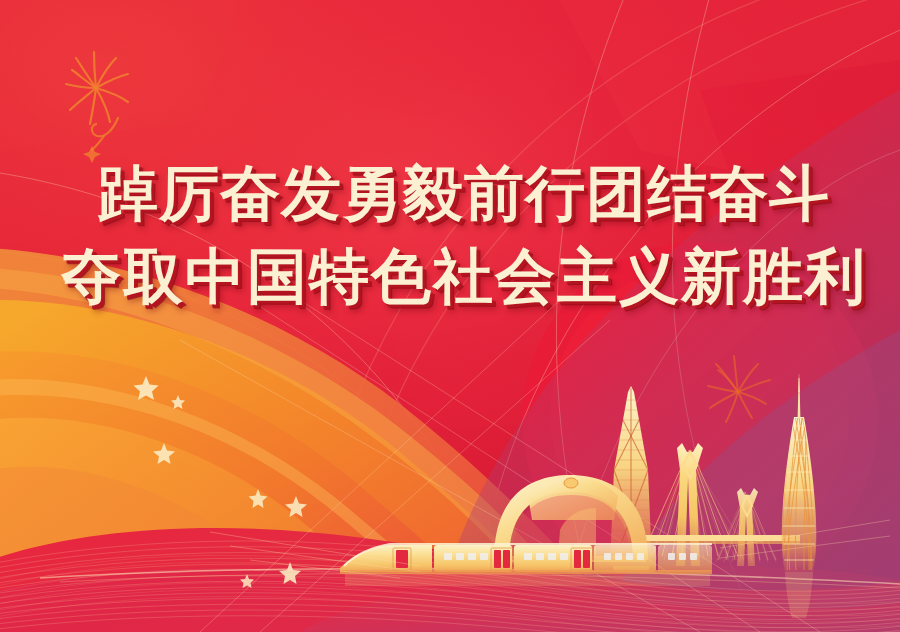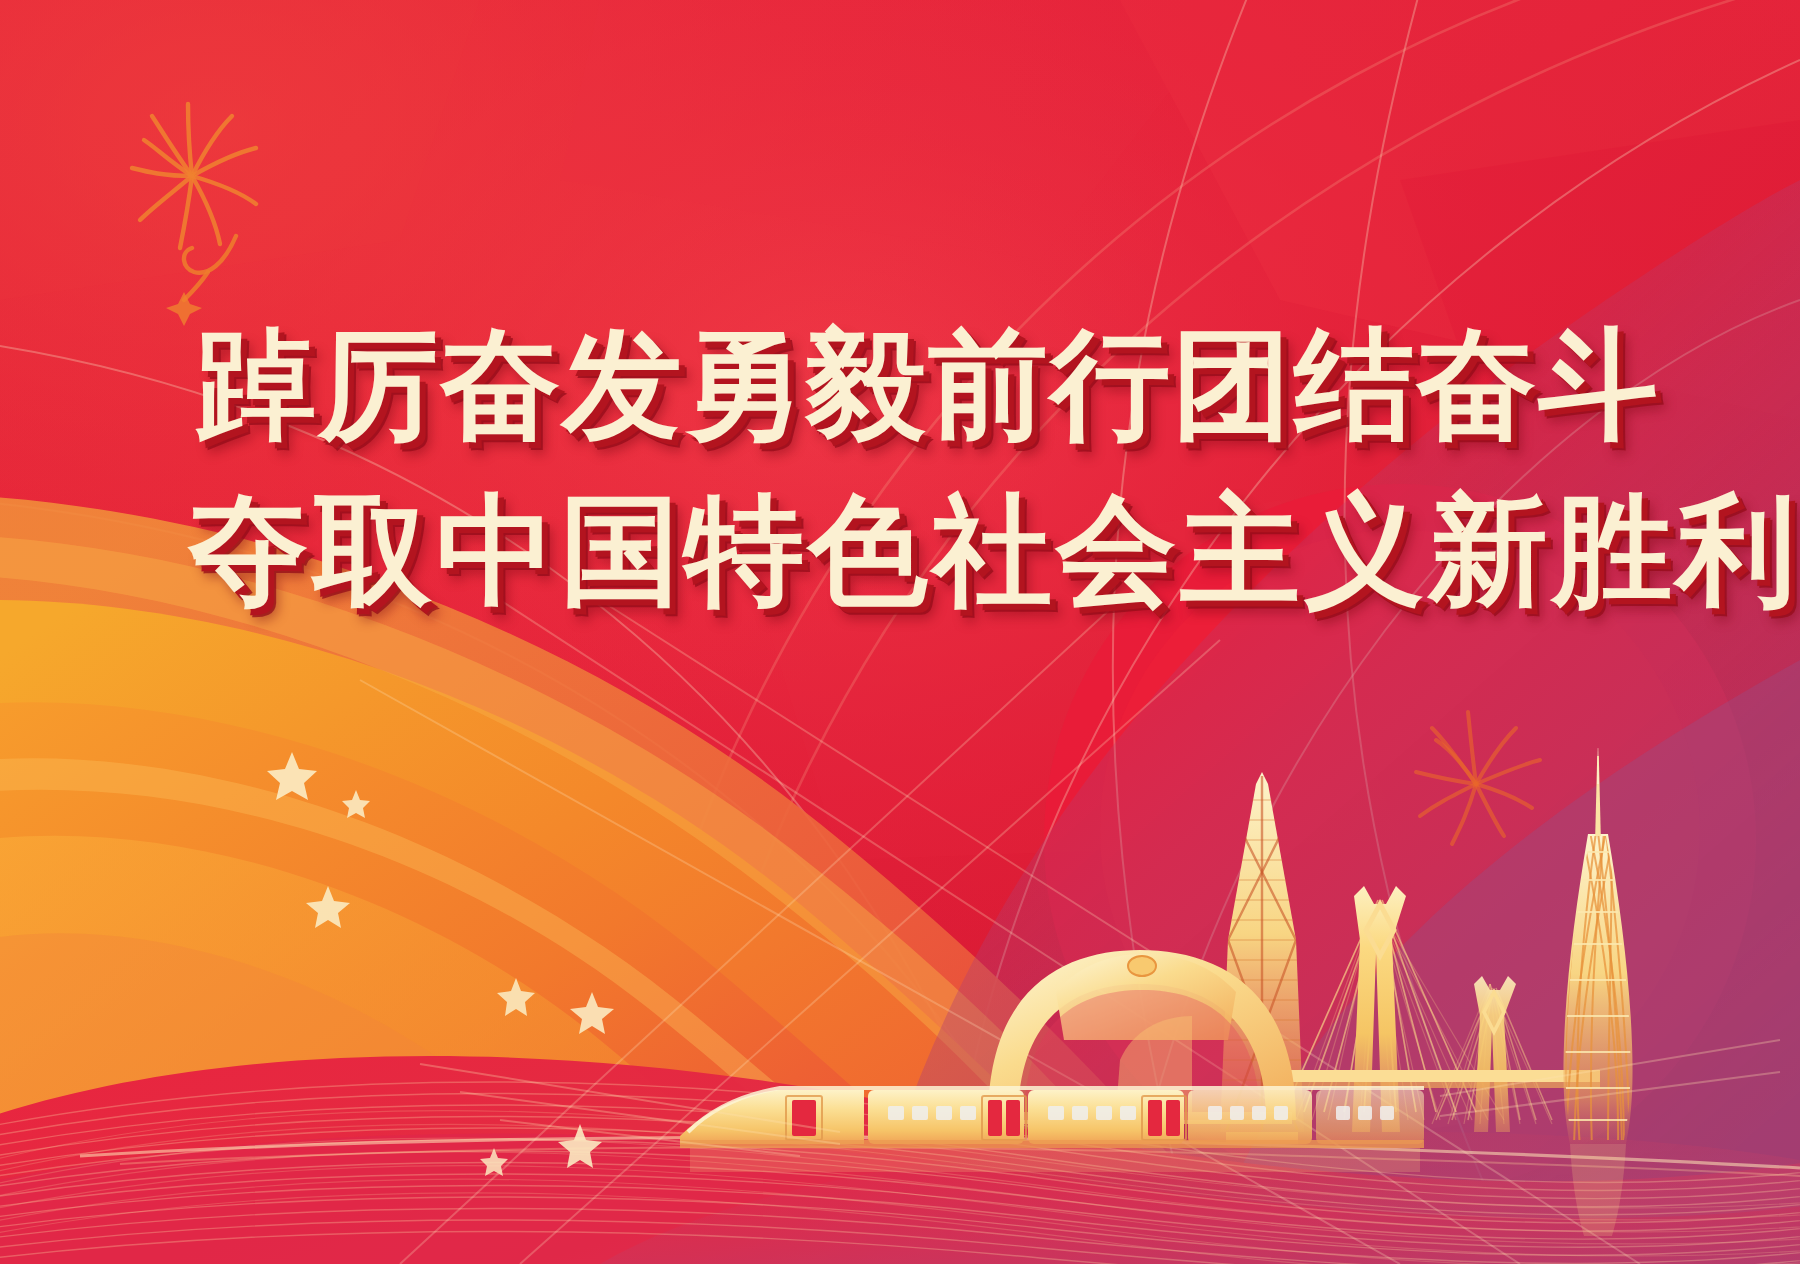--- a/index.html
+++ b/index.html
@@ -41,21 +41,21 @@
     line-height: 83px;
     letter-spacing: 1px;
     color: #fbf0d2;
     text-shadow:
        3px 3px 0 #b3141f,
        4px 4px 0 rgba(150,12,25,0.75),
        5px 6px 6px rgba(120,6,18,0.45);
     white-space: nowrap;
     margin-left: 28px;
   }
-  .hl-line-2 { letter-spacing: 2px; text-align: right; }
+  .hl-line-2 { letter-spacing: 2px; }
 </style>
 </head>
 <body>
 
 <div id="poster">
 
   <svg class="layer" viewBox="0 0 900 632" preserveAspectRatio="none">
     <defs>
       <linearGradient id="gRedBase" x1="0" y1="0" x2="1" y2="1">
         <stop offset="0" stop-color="#e8253c"></stop>

